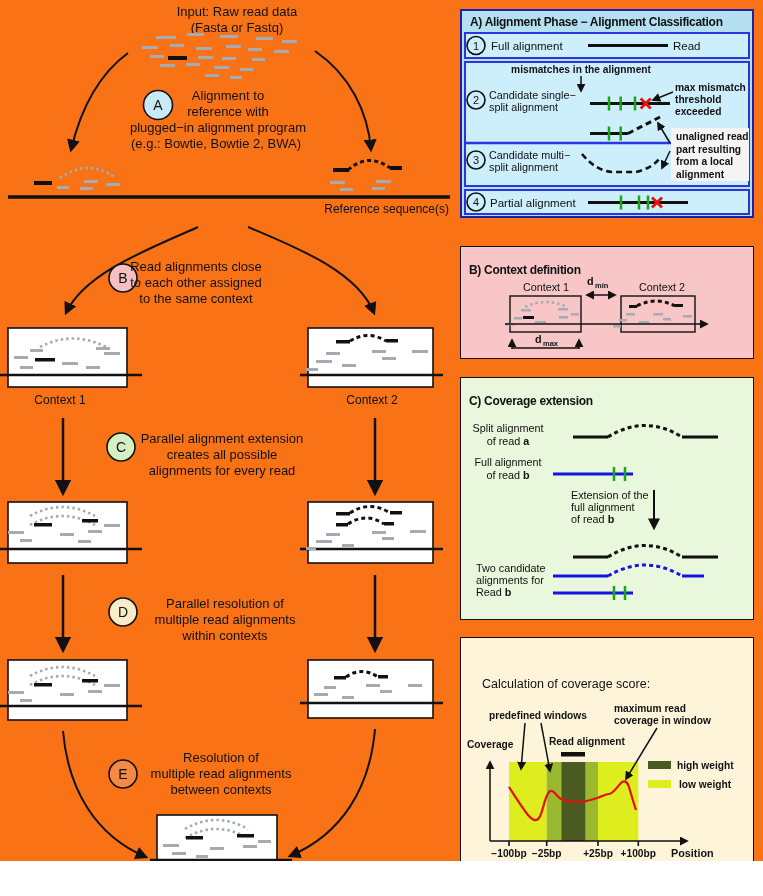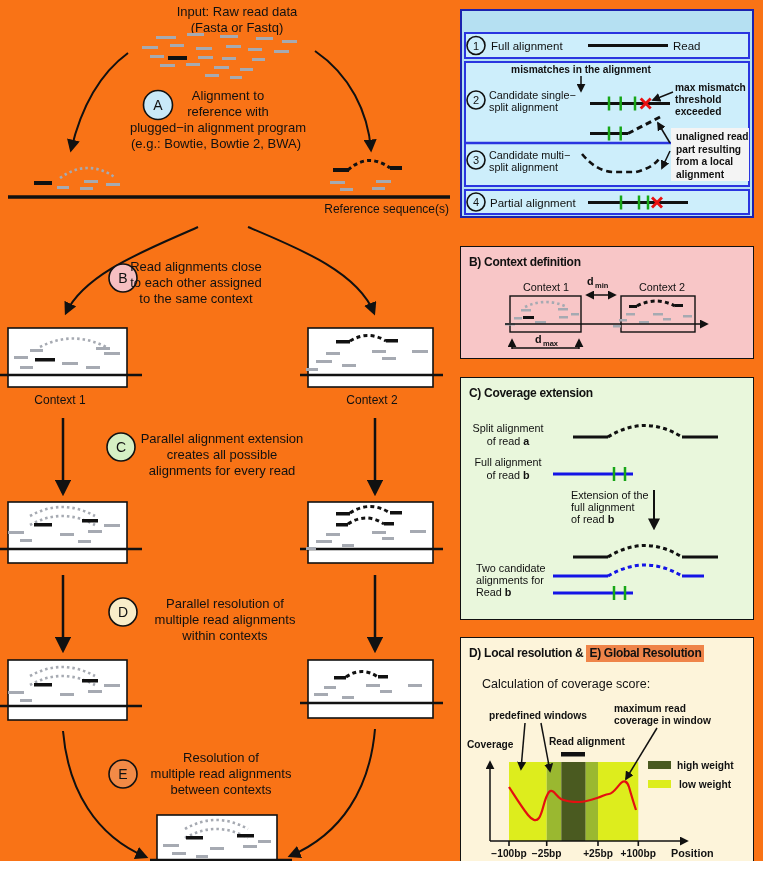--- a/index.html
+++ b/index.html
@@ -2,21 +2,21 @@
 <html><head>
 <meta charset="utf-8">
 <style>
   html,body{margin:0;padding:0;background:#fff;}
   #stage{position:relative;width:763px;height:861px;background:#f97316;overflow:hidden;
          font-family:"Liberation Sans",sans-serif;}
   svg{font-family:"Liberation Sans",sans-serif;}
   svg text{fill:#111;}
   .panel{position:absolute;box-sizing:border-box;}
   .panel svg{position:absolute;left:0;top:0;}
-  .ptitle{position:absolute;left:8px;top:8px;font-weight:bold;font-size:12px;
+  .ptitle{position:absolute;left:8px;top:16px;font-weight:bold;font-size:12px;
           letter-spacing:-0.3px;white-space:pre;color:#111;}
   #panelA{left:460px;top:9px;width:294px;height:209px;background:#b5e0f2;border:2px solid #1b22ae;}
   #panelB{left:460px;top:246px;width:294px;height:113px;background:#f8c6c7;border:1.5px solid #111;}
   #panelC{left:460px;top:377px;width:294px;height:243px;background:#e9f7dc;border:1.5px solid #111;}
   #panelD{left:460px;top:637px;width:294px;height:254px;background:#fdf4da;border:1.5px solid #111;}
   #panelA .ptitle{top:4px;}
   .hl{padding:1px 3px 2px 3px;}
   .f13{font-size:13px;}
   .f12{font-size:12px;}
   .f115{font-size:11.5px;}
@@ -322,20 +322,21 @@
       <g>
         <line class="readline" x1="126" y1="191.5" x2="226" y2="191.5"></line>
         <line class="gtick" x1="159" y1="184.5" x2="159" y2="198.5"></line>
         <line class="gtick" x1="177" y1="184.5" x2="177" y2="198.5"></line>
         <line class="gtick" x1="186" y1="184.5" x2="186" y2="198.5"></line>
         <line class="redx" x1="190" y1="186.5" x2="200" y2="196.5"></line>
         <line class="redx" x1="190" y1="196.5" x2="200" y2="186.5"></line>
       </g>
     </g>
   </svg>
+  <div class="ptitle">A) Alignment Phase − Alignment Classification</div>
 </div>
 
 <div id="panelB" class="panel">
   <svg width="291" height="110" viewBox="0 0 291 110">
     <defs>
       <marker id="ahB" viewBox="0 0 10 10" refX="8" refY="5" markerWidth="6" markerHeight="6" orient="auto-start-reverse">
         <path d="M0,0 L10,5 L0,10 z" fill="#111"></path>
       </marker>
     </defs>
     <text x="85" y="44" class="f108 ctr">Context 1</text>
@@ -470,16 +471,15 @@
       <rect x="187" y="123" width="23" height="8" fill="#4a5a20"></rect>
       <text x="216" y="131" class="f102 fb">high weight</text>
       <rect x="187" y="142" width="23" height="8" fill="#dded1d"></rect>
       <text x="218" y="150" class="f102 fb">low weight</text>
     </g>
 
     <path class="thin-arrow" d="M64,85 L60,131" marker-end="url(#ahD)"></path>
     <path class="thin-arrow" d="M80,85 L89,133" marker-end="url(#ahD)"></path>
     <path class="thin-arrow" d="M196,90 L165,141" marker-end="url(#ahD)"></path>
   </svg>
-  <div class="ptitle" style="white-space:pre;"><span>D) Local resolution &amp; </span><span class="hl" style="background:#ef8449;padding:1px 3px 2px 3px;">E) Global Resolution</span></div>
 </div>
 
 </div>
 
 </body></html>

